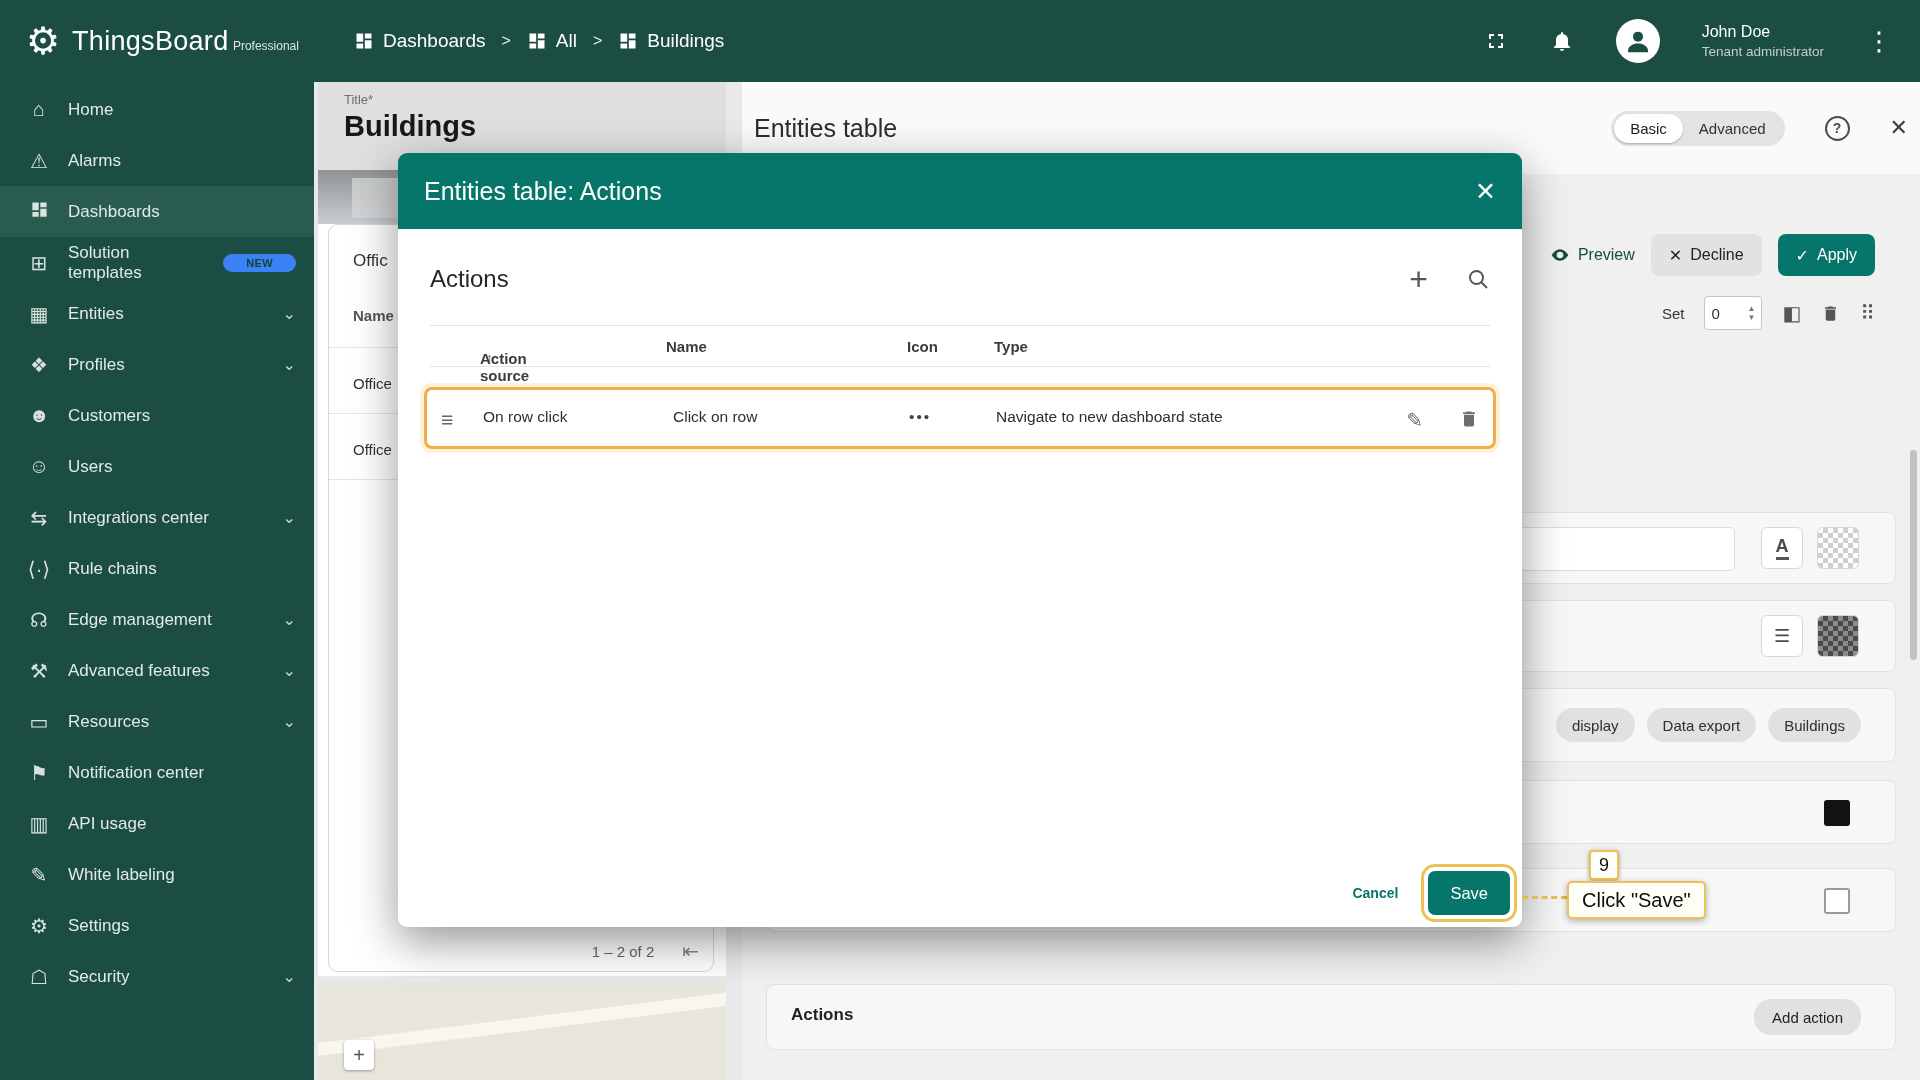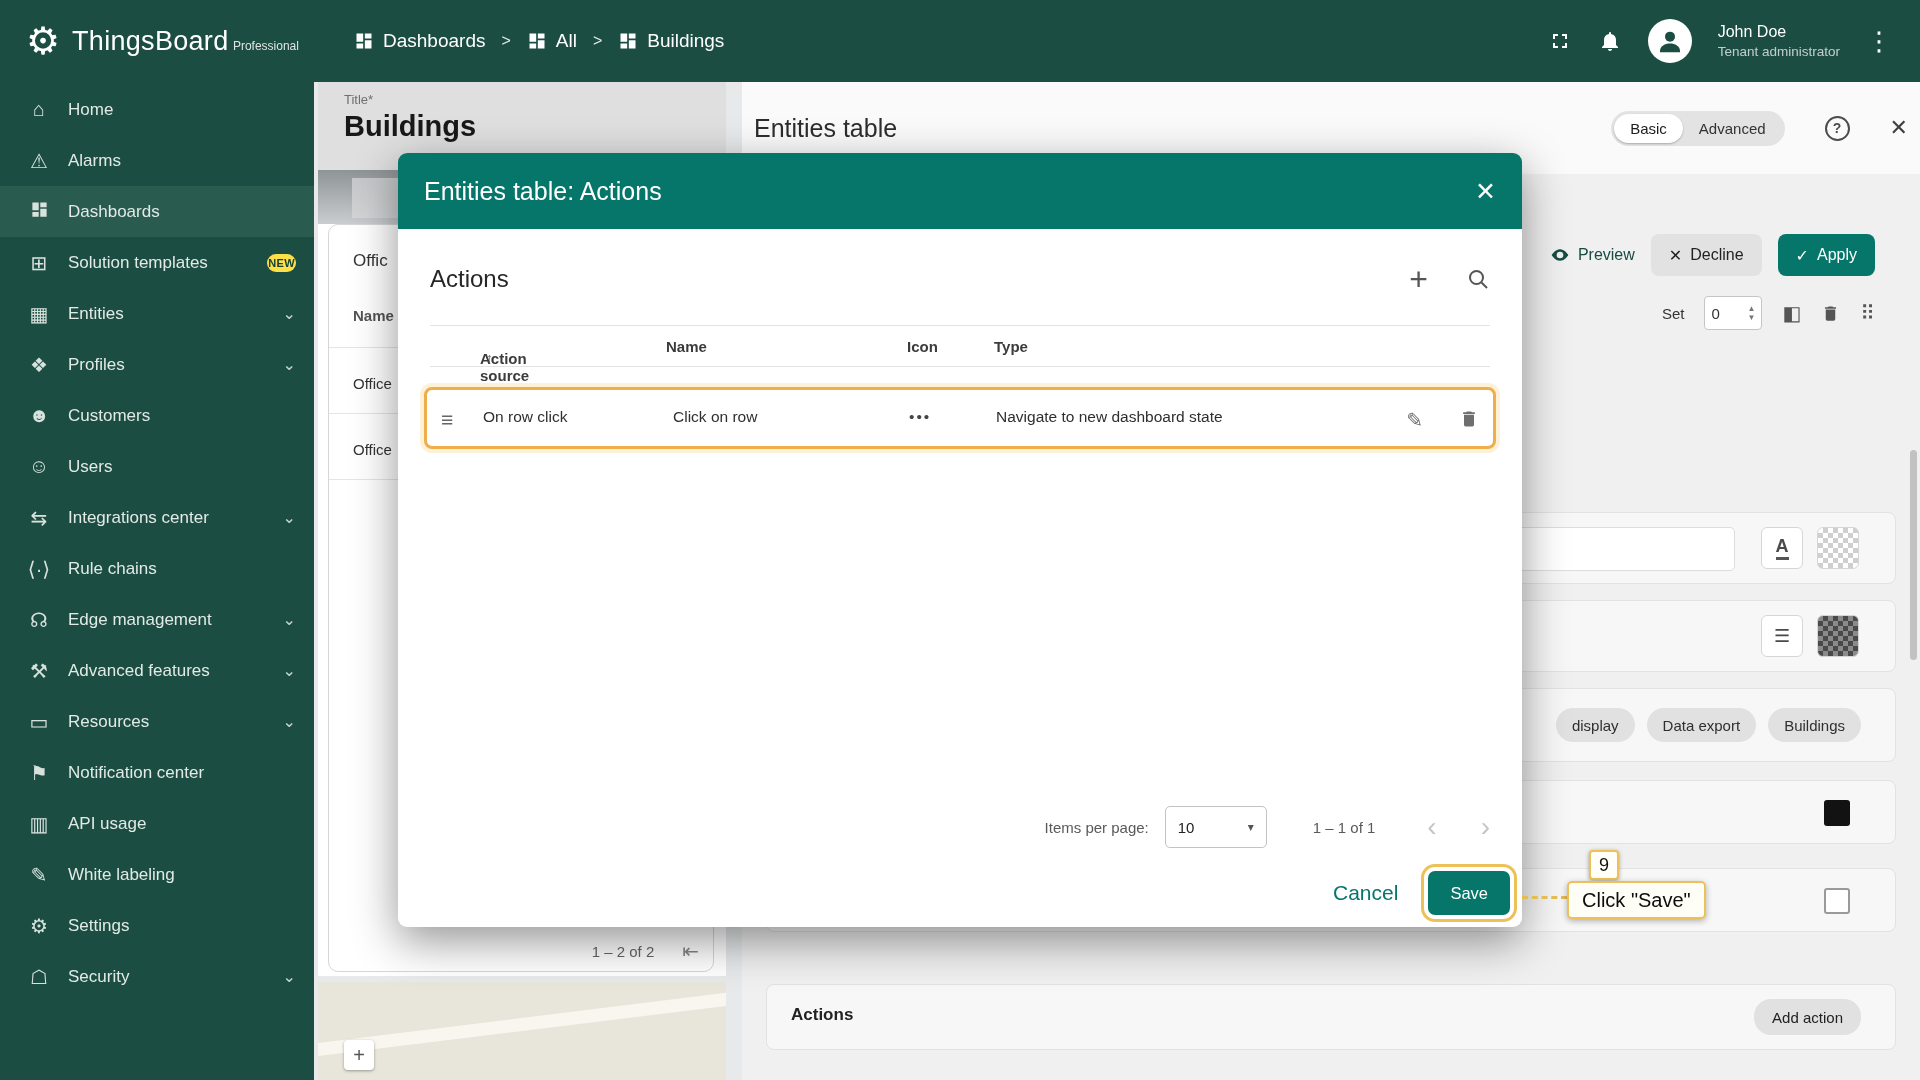--- a/index.html
+++ b/index.html
@@ -16,36 +16,36 @@
   
   .topbar{position:absolute;left:0;top:0;right:0;height:82px;background:var(--green);
     display:flex;align-items:center;color:#fff;z-index:6}
   .logo-wrap{flex:0 0 314px;display:flex;align-items:center;gap:12px;padding-left:26px}
   .logo-glyph{font-size:38px;line-height:1}
   .brand-name{font-size:27px;font-weight:500;letter-spacing:.3px}
   .brand-sub{font-size:12px;opacity:.85;text-align:right;margin-top:-3px}
   .crumbs{display:flex;align-items:center;font-size:19px;margin-left:40px}
   .crumb{display:flex;align-items:center;gap:9px;cursor:pointer}
   .crumb-sep{font-size:16px;opacity:.9;margin:0 16px}
-  .topbar-right{margin-left:auto;display:flex;align-items:center;gap:26px;padding-right:28px}
+  .topbar-right{margin-left:auto;display:flex;align-items:center;gap:42px;padding-right:28px}
   .tb-icn{display:flex;align-items:center;justify-content:center;cursor:pointer}
   .avatar{width:44px;height:44px;border-radius:50%;background:#fff;display:flex;align-items:center;justify-content:center}
   .user-block{display:flex;flex-direction:column;line-height:1.3}
   .user-name{font-size:16px}
   .user-role{font-size:13.5px;opacity:.72}
   .kebab{font-size:26px}
   
   .sidebar{position:absolute;left:0;top:82px;bottom:0;width:314px;background:var(--green);
     color:#e2eae6;z-index:6;padding-top:2px}
   .side-item{height:51px;display:flex;align-items:center;gap:17px;padding:0 18px 0 27px;font-size:17px;cursor:pointer}
   .side-item.active{background:var(--green-active)}
   .s-icn{flex:0 0 24px;text-align:center;font-size:20px;opacity:.95}
   .chev{margin-left:auto;font-size:16px;opacity:.85}
-  .badge-new{margin-left:auto;background:#fde047;color:#14423a;font-weight:bold;font-size:11px;
-    padding:3px 1px;border-radius:9px;letter-spacing:.4px}
+  .badge-new{margin-left:auto;background:#3b82f6;color:#14423a;font-weight:bold;font-size:11px;
+    padding:3px 23px;border-radius:9px;letter-spacing:.4px}
   
   .main{position:absolute;left:314px;top:82px;right:0;bottom:0;background:#e7e9ea;overflow:hidden}
   
   .editor-card{position:absolute;left:4px;top:0;width:408px;height:894px;background:#fff;overflow:hidden}
   .title-area{background:#dfdfdf;height:88px;padding:10px 26px 0}
   .title-label{font-size:13px;color:#6f6f6f}
   .title-value{font-size:29px;color:#181818;font-weight:bold;margin-top:3px}
   .photo{height:54px;background:linear-gradient(180deg,#8f9496,#c9cdcf);position:relative}
   .photo:after{content:"";position:absolute;left:34px;top:8px;width:120px;height:40px;background:#d8dadb;opacity:.7}
   .widget-panel{position:absolute;left:10px;top:142px;right:12px;bottom:4px;background:#fff;
@@ -137,21 +137,21 @@
   .m-paging{position:absolute;right:26px;top:648px;height:52px;display:flex;align-items:center;color:#5a5a5a;font-size:15px}
   .ipp-label{margin-right:16px}
   .ipp-select{width:102px;height:42px;border:1px solid #c3c3c3;border-radius:5px;display:flex;align-items:center;
     padding:0 12px;color:#222;cursor:pointer;background:#fff}
   .ipp-val{flex:1;font-size:15px}
   .ipp-arrow{font-size:12px;color:#555}
   .range{margin-left:46px}
   .pg-prev{margin-left:52px;font-size:28px;color:#c4c4c4;cursor:default}
   .pg-next{margin-left:44px;margin-right:6px;font-size:28px;color:#c4c4c4;cursor:default}
   .m-footer{position:absolute;right:12px;top:718px;display:flex;align-items:center;gap:30px}
-  .btn-cancel{color:var(--teal);font-size:21px;font-weight:400;cursor:pointer}
+  .btn-cancel{color:var(--teal);font-size:14px;font-weight:700;cursor:pointer}
   .btn-save{background:var(--teal);color:#fff;font-size:16.5px;border-radius:7px;height:44px;padding:0 22px;
     display:flex;align-items:center;cursor:pointer;
     box-shadow:0 0 0 4px #fff,0 0 0 7px var(--yellow)}
   
   .step-badge{position:absolute;left:1589px;top:850px;width:30px;height:30px;background:#fffef9;
     border:2px solid var(--yellow);border-radius:4px;box-shadow:0 1px 4px rgba(0,0,0,.35);
     display:flex;align-items:center;justify-content:center;font-size:18px;color:#111;z-index:30}
   .callout{position:absolute;left:1567px;top:881px;height:38px;background:#fffef6;border:2px solid var(--yellow);
     border-radius:5px;box-shadow:0 2px 6px rgba(0,0,0,.3);display:flex;align-items:center;padding:0 13px;
     font-size:20px;color:#0d0d0d;z-index:30;white-space:nowrap}
@@ -449,30 +449,20 @@
     <span class="cell-dots">•••</span>
     <span class="cell-type">Navigate to new dashboard state</span>
     <span class="cell-edit">✎</span>
     <span class="cell-delete">
       <svg width="20" height="22" viewBox="0 0 24 24" fill="#6e6e6e">
           <path d="M6 19a2 2 0 0 0 2 2h8a2 2 0 0 0 2-2V7H6v12zM19 4h-3.5l-1-1h-5l-1 1H5v2h14V4z"></path>
         </svg>
     </span>
   </div>
 
-  <div class="m-paging">
-    <span class="ipp-label">Items per page:</span>
-    <span class="ipp-select">
-      <span class="ipp-val">10</span>
-      <span class="ipp-arrow">▾</span>
-    </span>
-    <span class="range">1 – 1 of 1</span>
-    <span class="pg-prev">‹</span>
-    <span class="pg-next">›</span>
-  </div>
 
   <div class="m-footer">
     <span class="btn-cancel">Cancel</span>
     <span class="btn-save">Save</span>
   </div>
 </div>
 
 <div class="step-badge">9</div>
 <div class="connector"></div>
 <div class="callout">Click "Save"</div>

